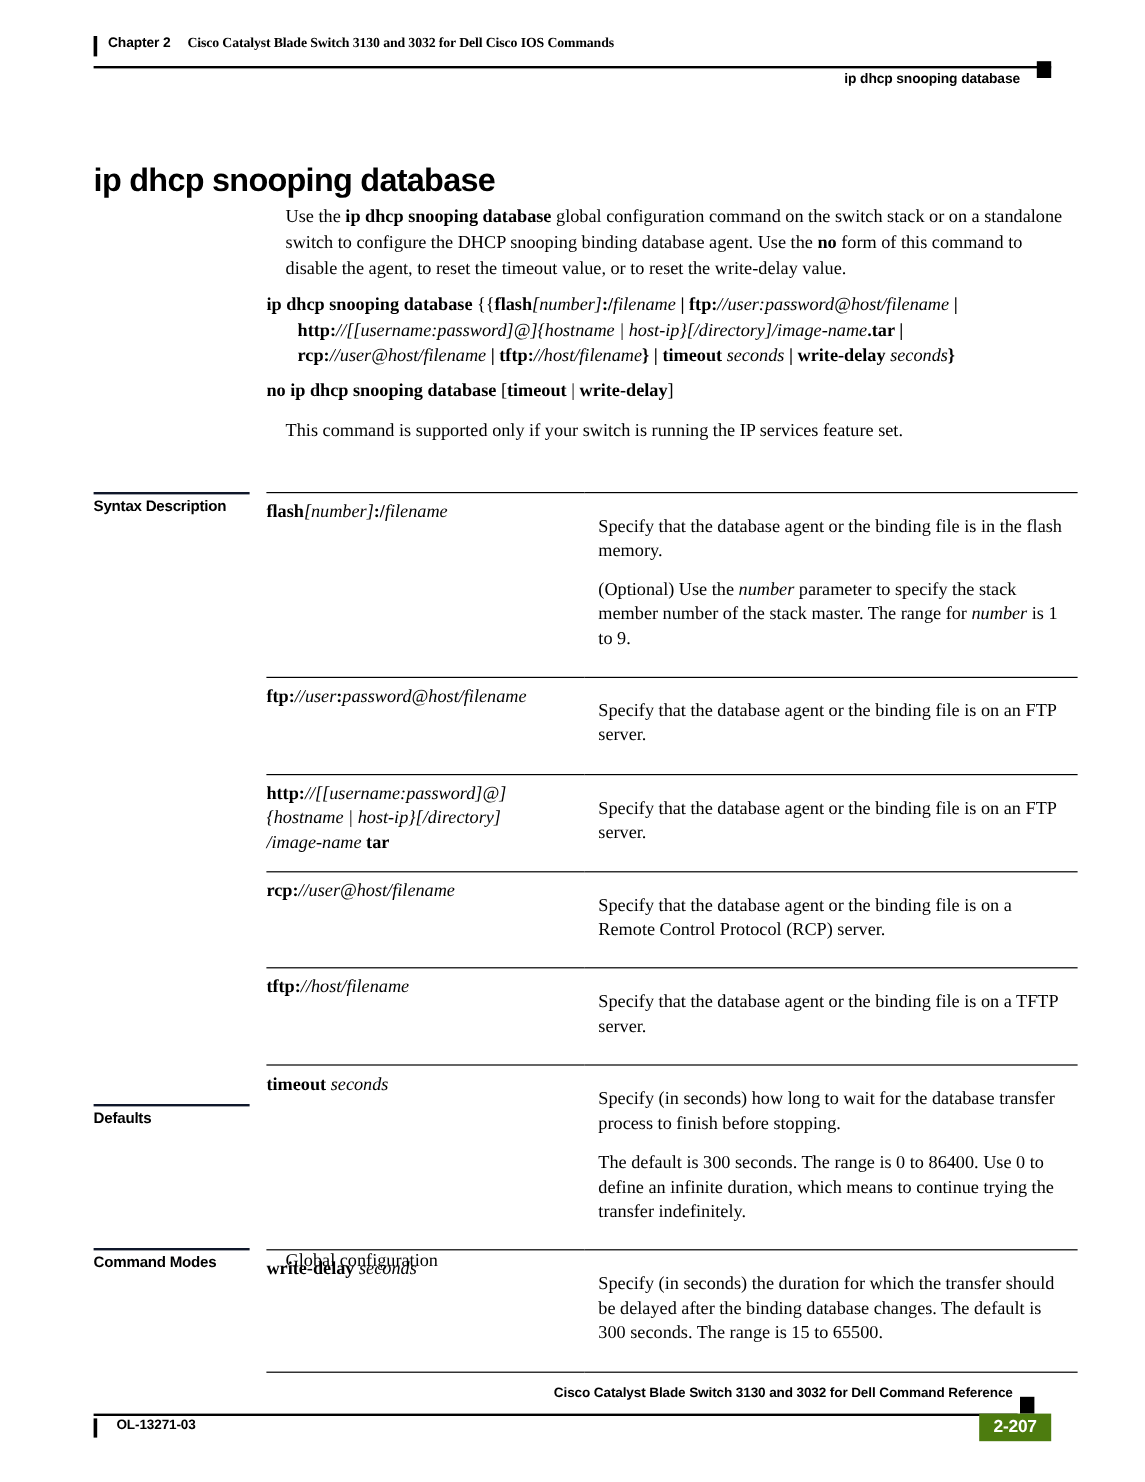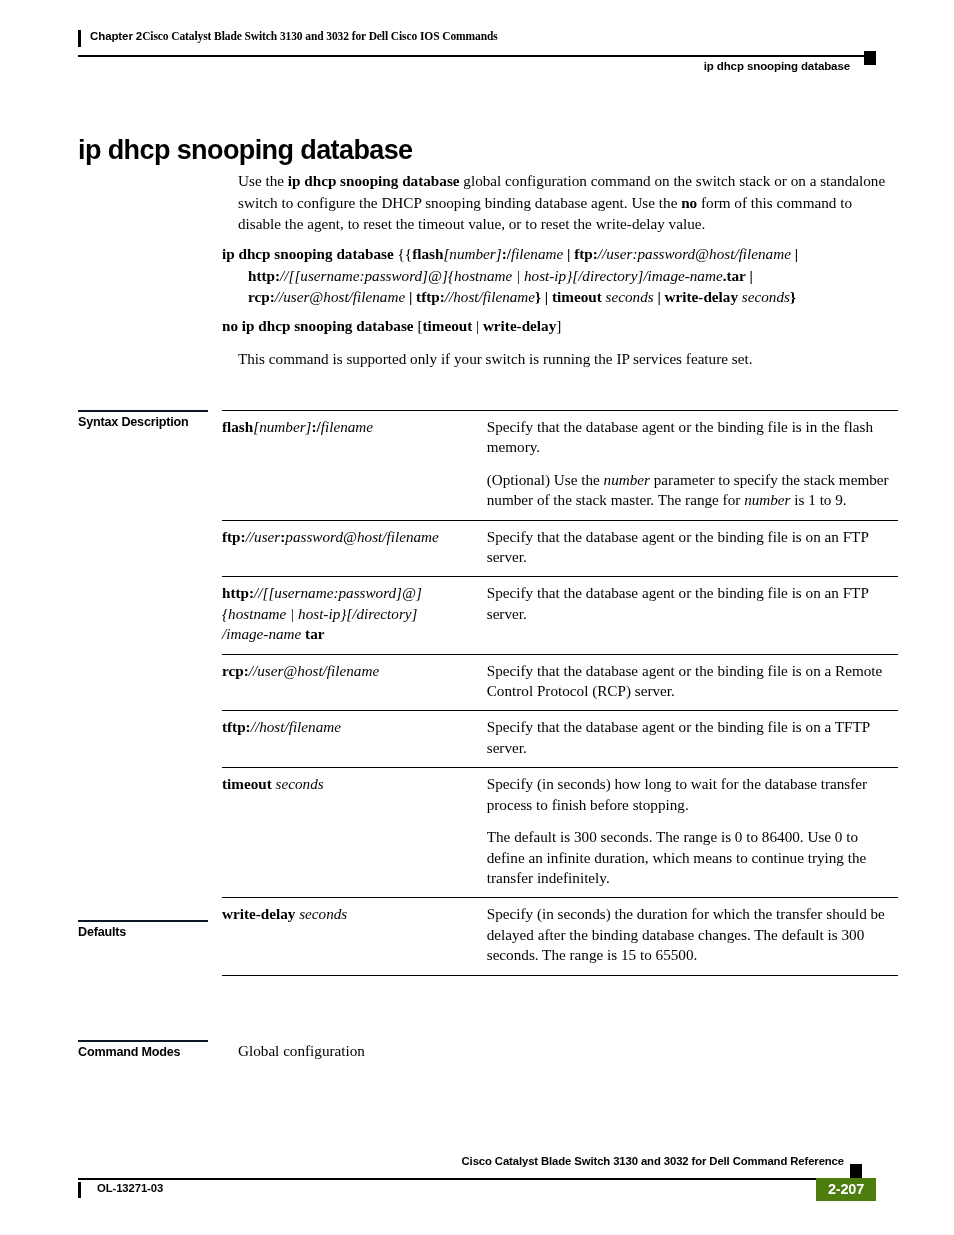--- a/index.html
+++ b/index.html
@@ -35,21 +35,21 @@
     align-items: baseline;
     font-family: "Liberation Sans", sans-serif;
     font-weight: bold;
     font-size: 11.5px;
     letter-spacing: -0.1px;
     padding-left: 9px;
     border-left: 3.5px solid #000;
     height: 17px;
     box-sizing: border-box;
   }
-  .rh-chapter { white-space: nowrap; }
+  .rh-chapter { margin-right: 14px; white-space: nowrap; }
   .rh-chaptertitle { white-space: nowrap; font-family: Liberation Serif, serif; }
 
   .rh-line2 {
     position: relative;
     margin-top: 8px;
     height: 20px;
     border-top: 2px solid #000;
   }
   .rh-topic {
     position: absolute;
@@ -132,21 +132,21 @@
     vertical-align: top;
     padding: 6px 0 9px 0;
     border-top: 1px solid #000;
   }
   .sd-table tr:first-child td { border-top: none; }
   .sd-term {
     width: 252px;
     padding-right: 14px !important;
   }
   .sd-desc { width: 424px; }
-  .sd-desc p { margin: 0; }
+  .sd-desc p { margin: 12px; }
   .sd-desc p + p { margin-top: 12px; }
   .sd-term div { white-space: nowrap; }
 
   
   .defaults-col {
     position: absolute;
     left: 222px;
     top: 920px;
     width: 676px;
     font-size: 15.2px;

